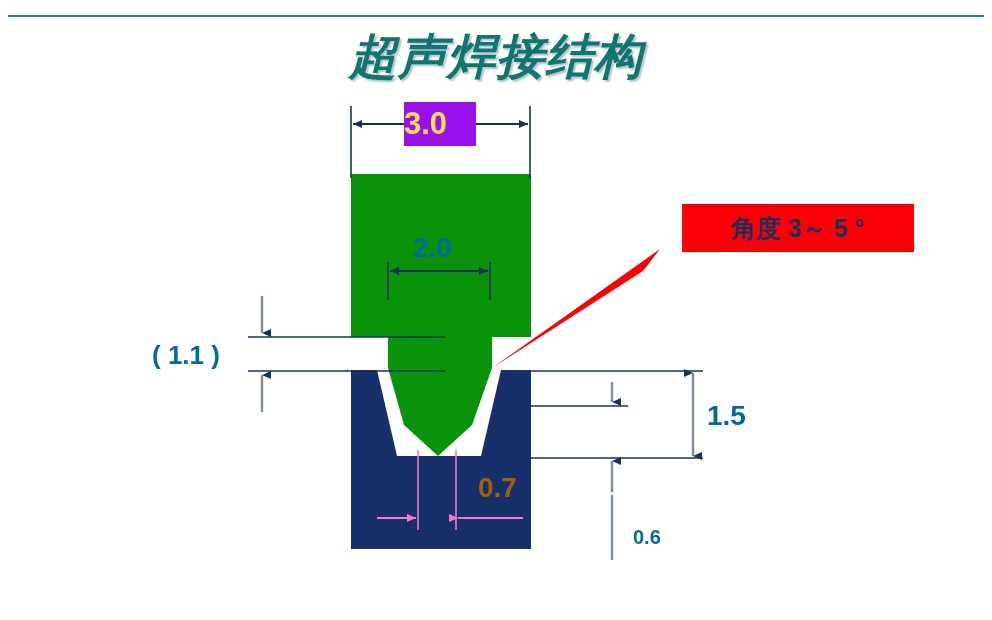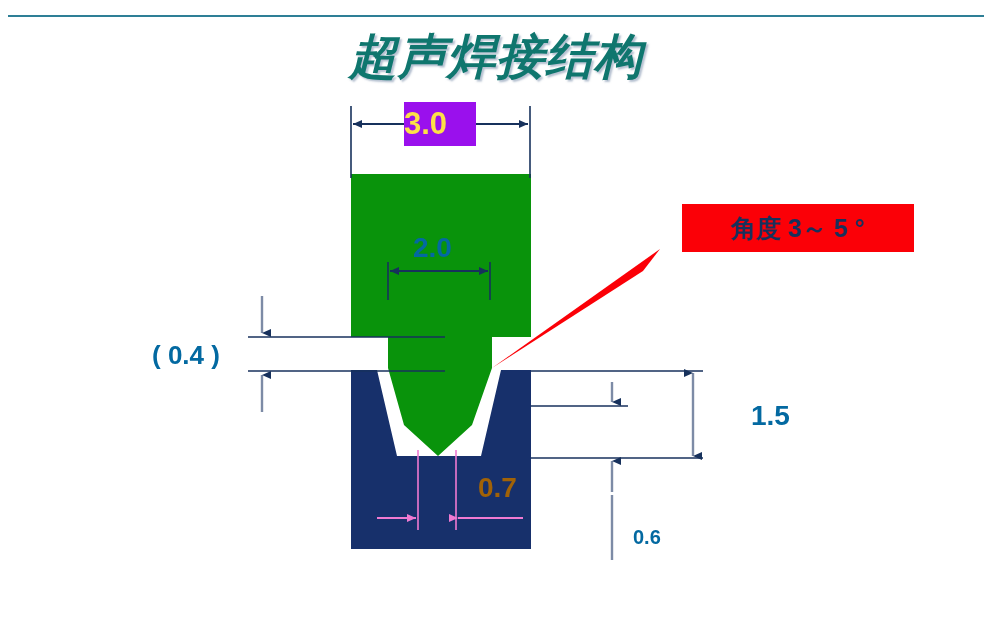--- a/index.html
+++ b/index.html
@@ -74,21 +74,20 @@
     left: 152px;
     top: 340px;
     font-size: 26px;
     line-height: 30px;
   }
   #label-15 {
     left: 707px;
     top: 399px;
     font-size: 28px;
     line-height: 34px;
-    margin-left: 44px;
   }
   #label-06 {
     left: 633px;
     top: 520px;
     font-size: 20px;
     line-height: 34px;
   }
   #label-07-white {
     left: 478px;
     top: 471px;
@@ -180,21 +179,21 @@
     <line x1="377" y1="518" x2="416" y2="518" stroke="#f07ad2" stroke-width="1.8" marker-end="url(#pink-arrow-r)"></line>
     <line x1="523" y1="518" x2="458" y2="518" stroke="#f07ad2" stroke-width="1.8" marker-end="url(#pink-arrow-l)"></line>
 
     <path d="M492,368 L660,249 L643,271 Z" fill="#fb0007"></path>
   </svg>
 
   <div class="dim-label" id="label-30">3.0</div>
 
   <div class="dim-label" id="label-20">2.0</div>
 
-  <div class="dim-label" id="label-07-paren">( 0.4 )</div>
+  <div class="dim-label" id="label-07-paren">( 1.1 )</div>
 
   <div class="dim-label" id="label-15">1.5</div>
 
   <div class="dim-label" id="label-06">0.6</div>
 
   <div class="dim-label" id="label-07-white">0.7</div>
 
   <div id="angle-callout">角度 3～ 5 °</div>
 
 </div>

